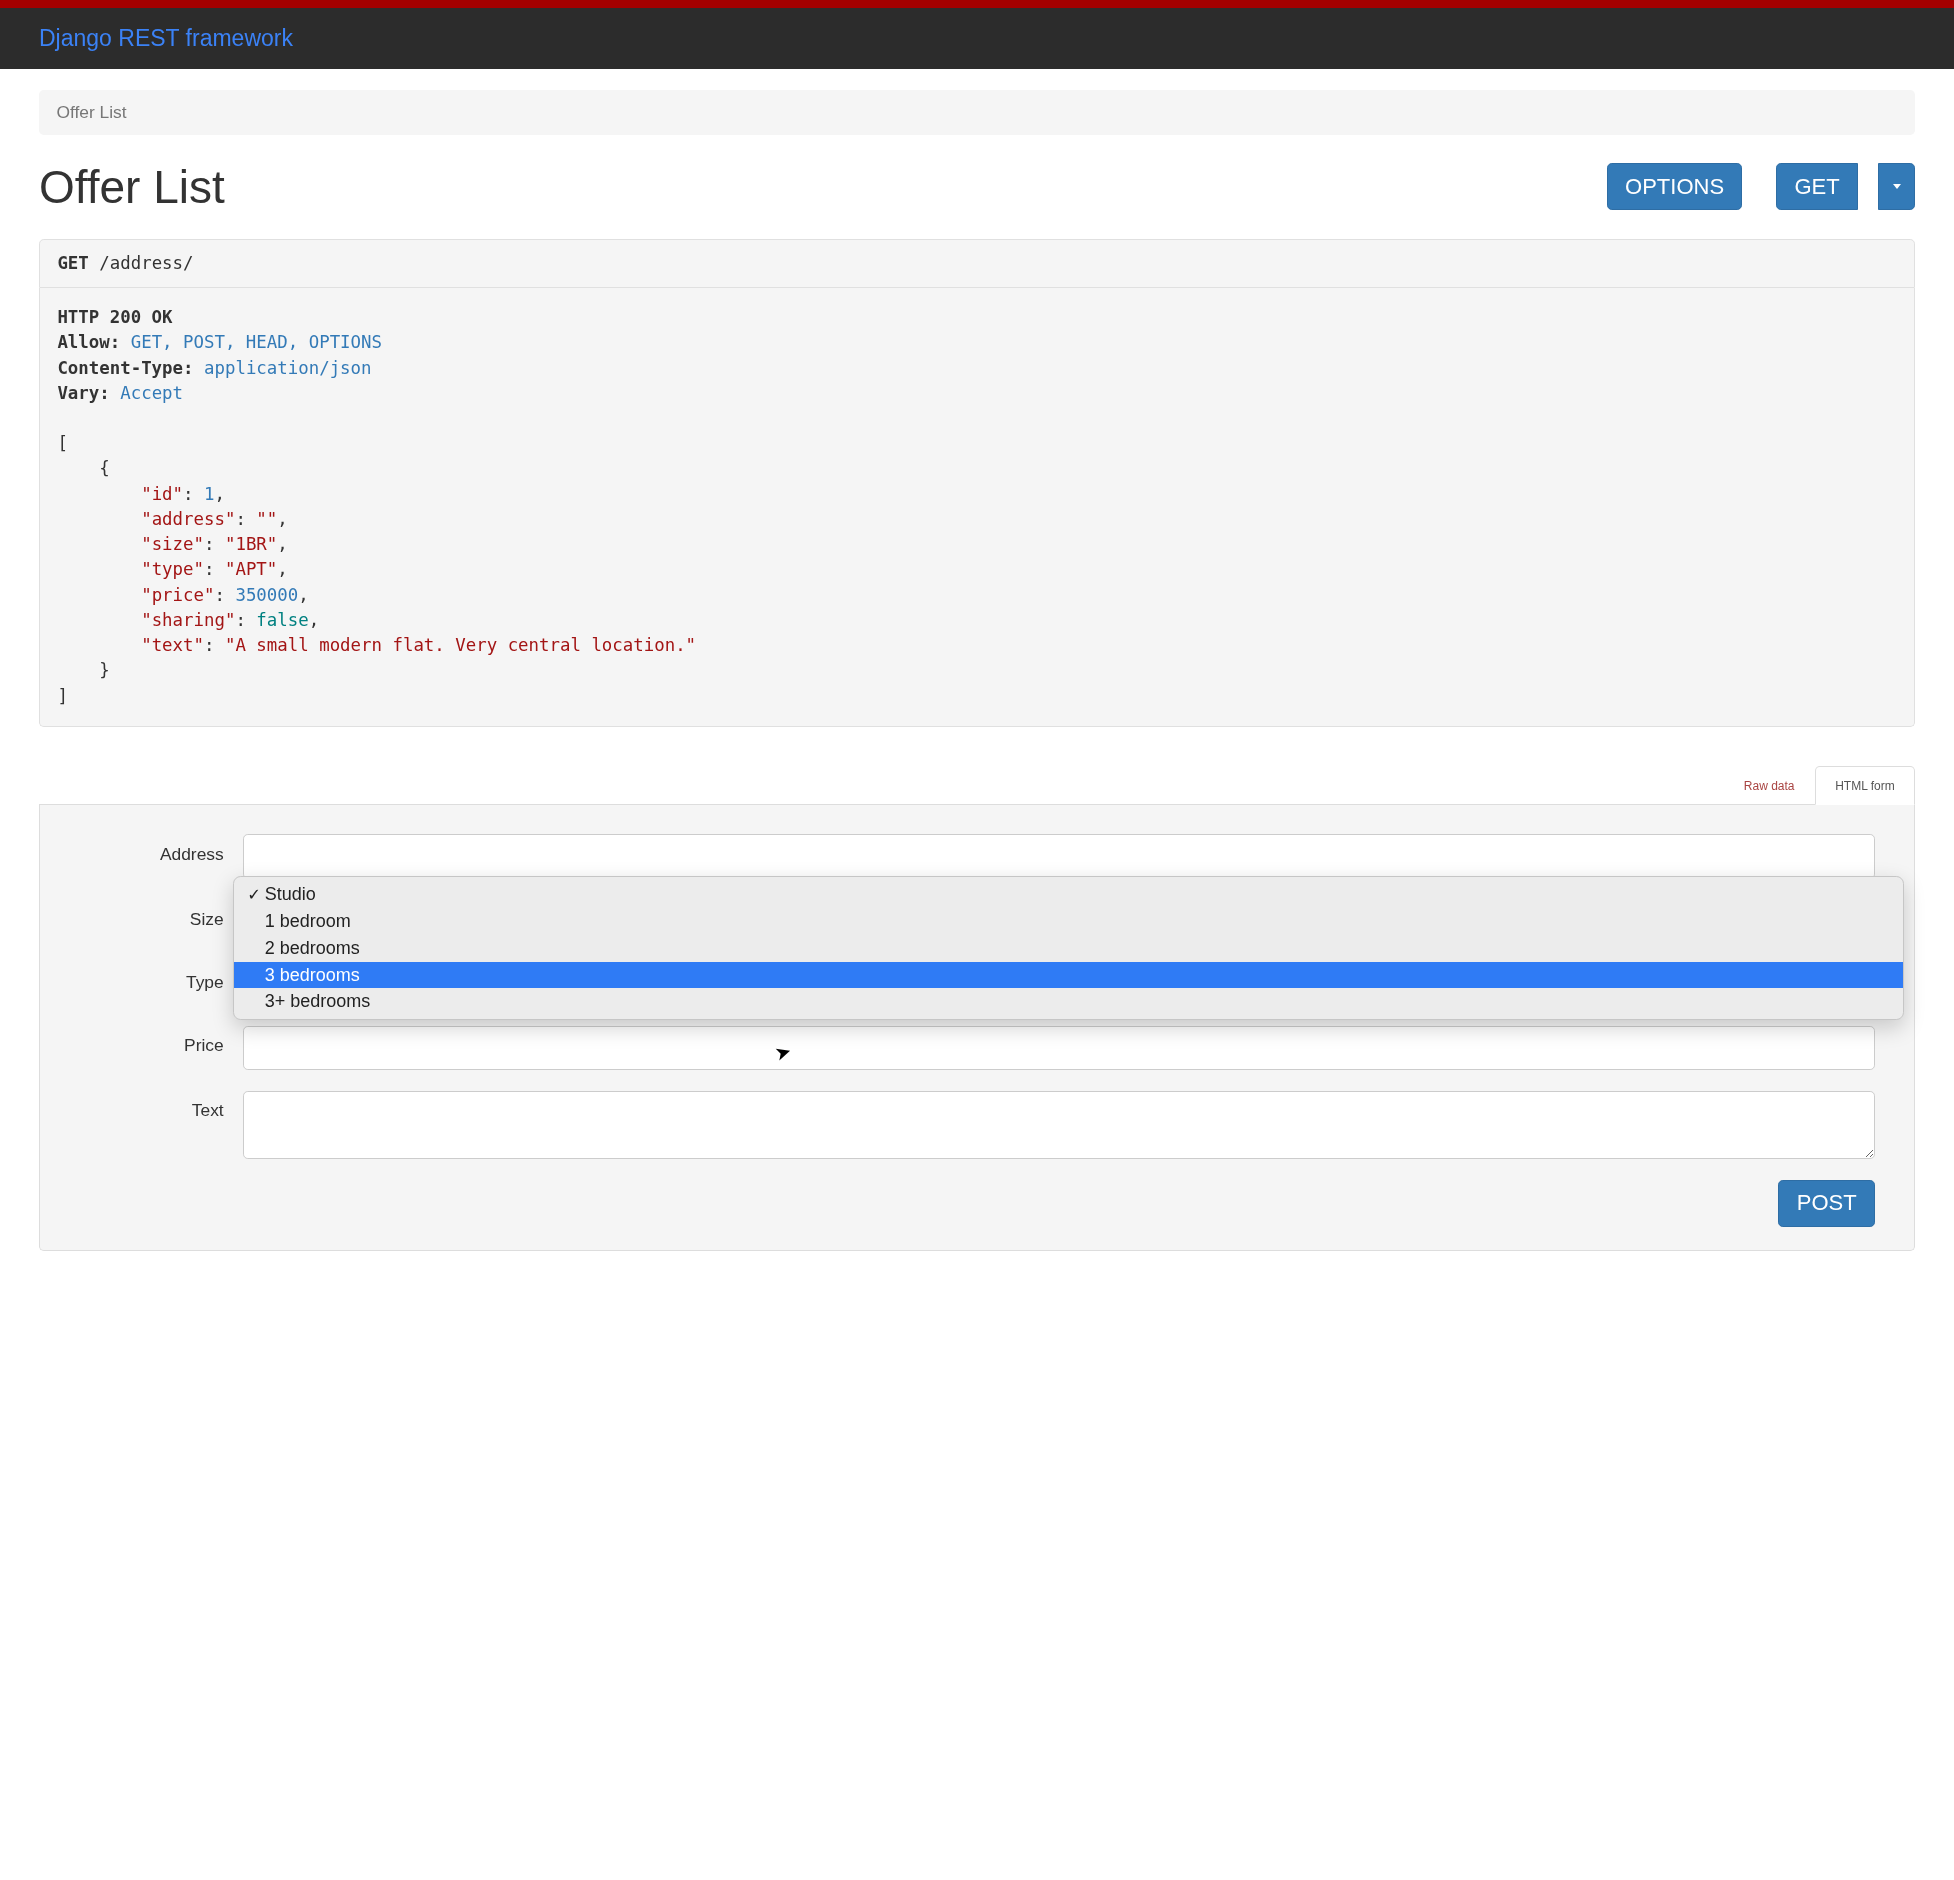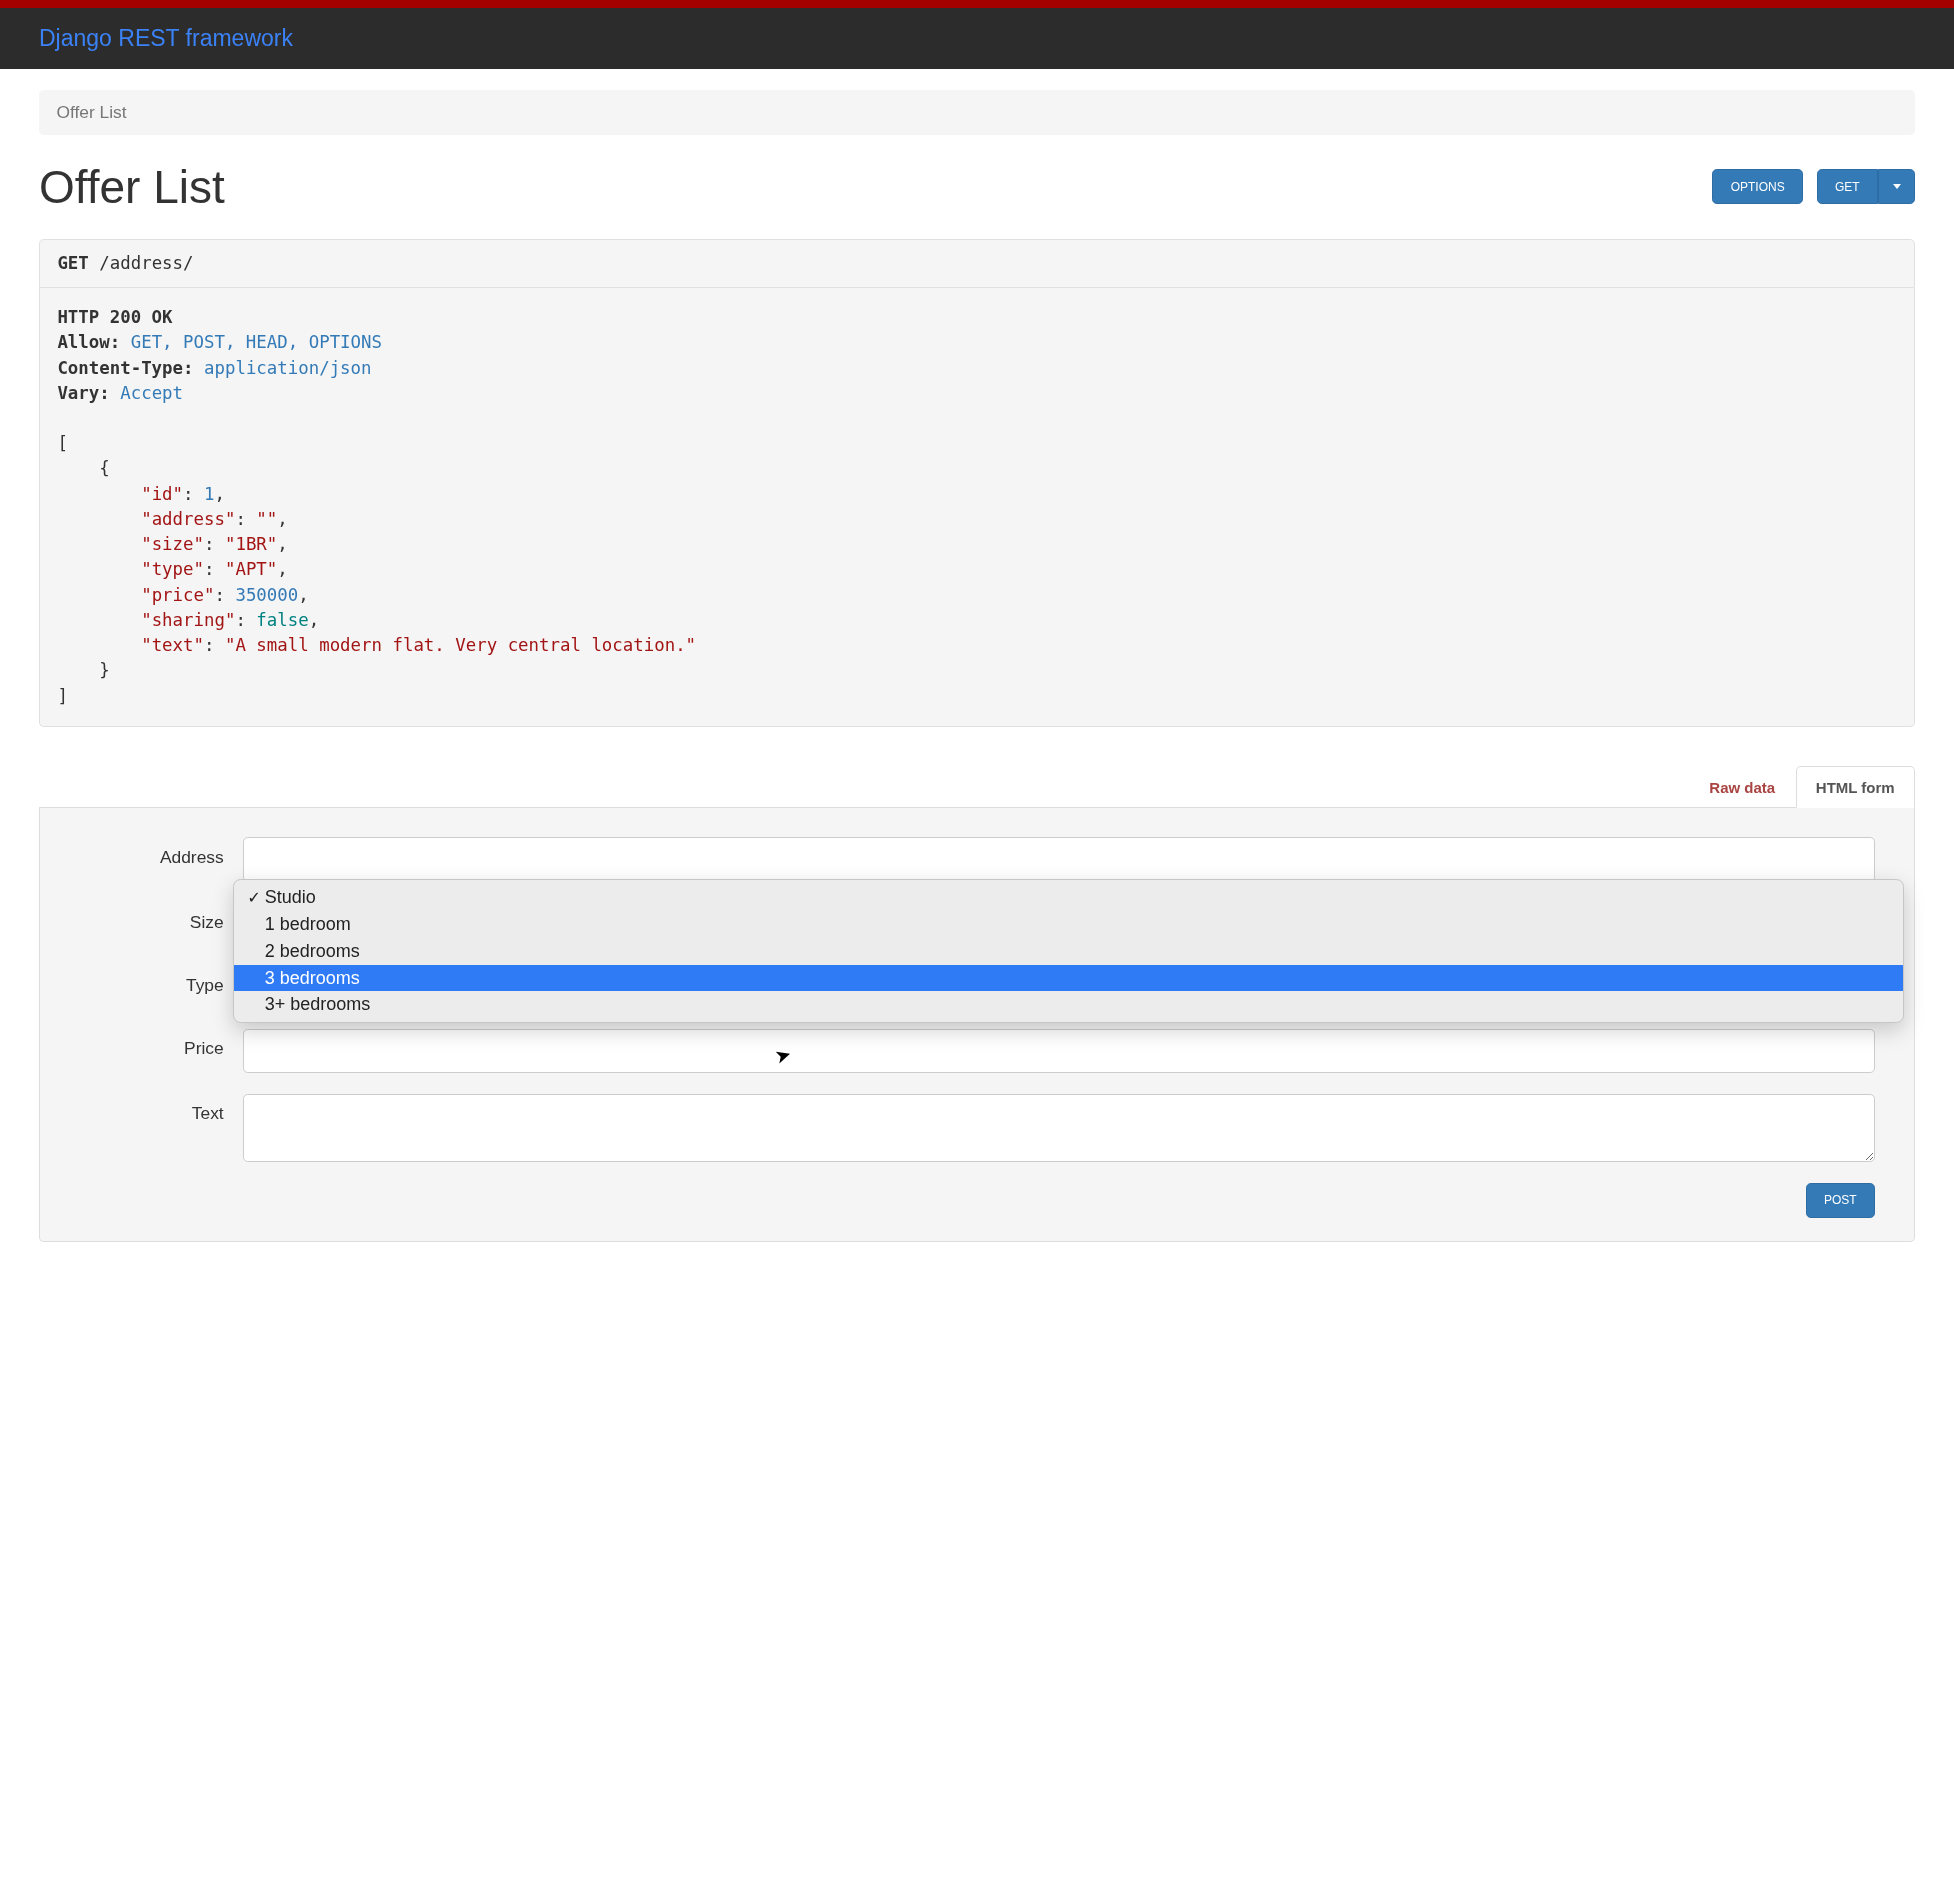--- a/index.html
+++ b/index.html
@@ -39,24 +39,25 @@
   font-weight: 400;
   color: #333;
 }
 .btn-row { display: flex; gap: 13.5px; }
 .btn {
   background: #337ab7;
   color: #fff;
   border: 1px solid #2e6da4;
   border-radius: 4.8px;
   padding: 9.7px 17.4px;
-  font-size: 12px;
+  font-size: 22px;
   cursor: pointer;
   display: inline-flex;
   align-items: center;
+  margin-left: 20px;
 }
 .btn-group { display: flex; }
 .btn-group .btn:first-child { border-top-right-radius: 0; border-bottom-right-radius: 0; }
 .btn-group .btn-caret {
   border-top-left-radius: 0; border-bottom-left-radius: 0;
   border-left: 1px solid #2e6da4;
   padding: 9.7px 13.5px;
 }
 .caret {
   width: 0; height: 0;
@@ -95,25 +96,24 @@
 .json .b { color: #008080; }
 .tabs-row {
   display: flex;
   justify-content: flex-end;
   margin-top: 39px;
   border-bottom: 1px solid #ddd;
 }
 .tab {
   padding: 11.6px 19.3px;
   cursor: pointer;
-  font-size: 15px;
+  font-size: 12px;
   border: 1px solid transparent;
   margin-bottom: -1px;
   border-radius: 4.8px 4.8px 0 0;
-  font-weight: bold;
 }
 .tab-inactive { color: #a94442; }
 .tab-active {
   border: 1px solid #ddd;
   border-bottom-color: #fff;
   background: #fff;
   color: #555;
 }
 .form-panel {
   border: 1px solid #ddd;

